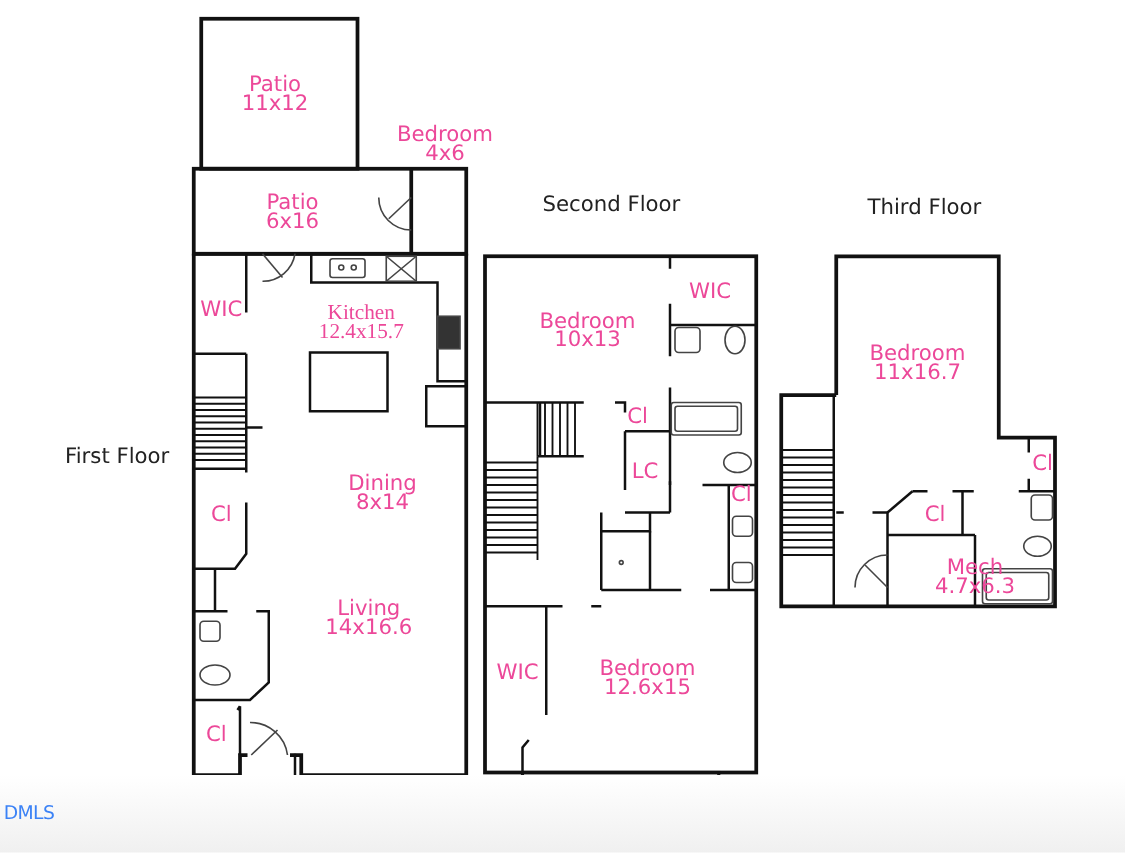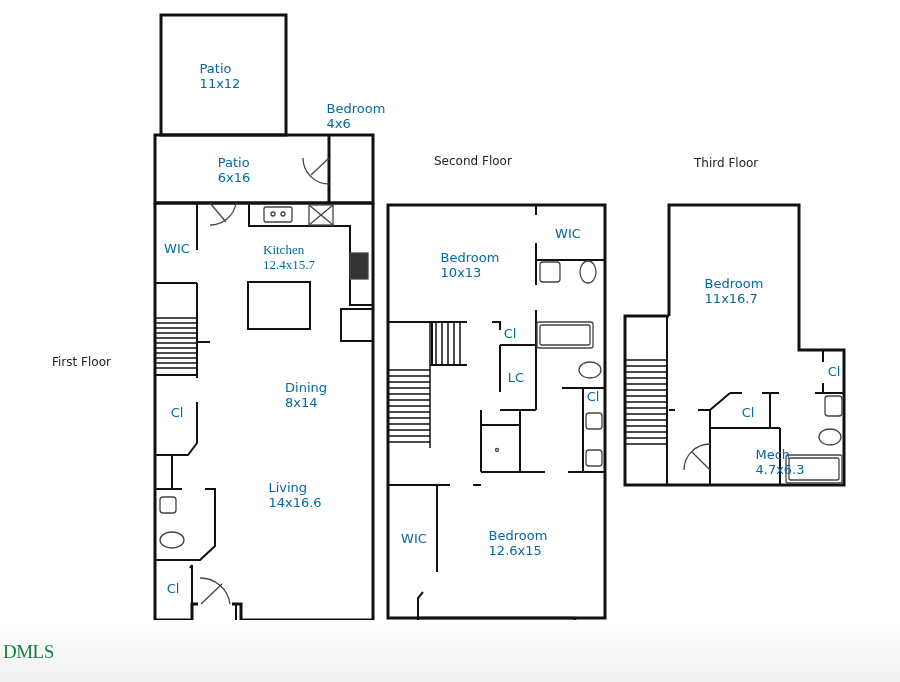--- a/index.html
+++ b/index.html
@@ -1,23 +1,23 @@
 <!DOCTYPE html>
 <html><head>
 <meta charset="utf-8">
 <style>
   html, body { margin:0; padding:0; }
   body { width:900px; height:682px; background:#fff; position:relative; overflow:hidden;
          font-family:"DejaVu Sans", sans-serif; color:#222; }
   .plan { position:absolute; left:0; top:0; width:900px; height:682px; }
-  .lbl { position:absolute; font-size:13px; line-height:15px; color:#0369a1; white-space:nowrap; transform:translateX(-50%); }
-  .floor-title { position:absolute; font-size:12px; color:#222; white-space:nowrap; }
+  .lbl { position:absolute; text-align:center; font-size:17px; line-height:15px; color:#ec4899; white-space:nowrap; transform:translateX(-50%); }
+  .floor-title { position:absolute; font-size:17px; color:#222; white-space:nowrap; }
   .footer { position:absolute; left:0; top:620px; width:900px; height:62px;
             background:linear-gradient(#fff, #f0f0f0); }
-  .watermark { position:absolute; left:3px; top:641px; font-size:19px; color:#15803d; letter-spacing:-0.5px;font-family:Liberation Serif, serif; }
+  .watermark { position:absolute; left:3px; top:641px; font-size:15px; color:#3b82f6; letter-spacing:-0.5px; }
 </style>
 </head>
 <body>
 
 <svg class="plan" viewBox="0 0 900 682" width="900" height="682">
   <g fill="none" stroke="#111" stroke-width="3">
 
     <rect x="161" y="15" width="125" height="120"></rect>
 
     <rect x="155" y="135" width="218" height="68"></rect>

